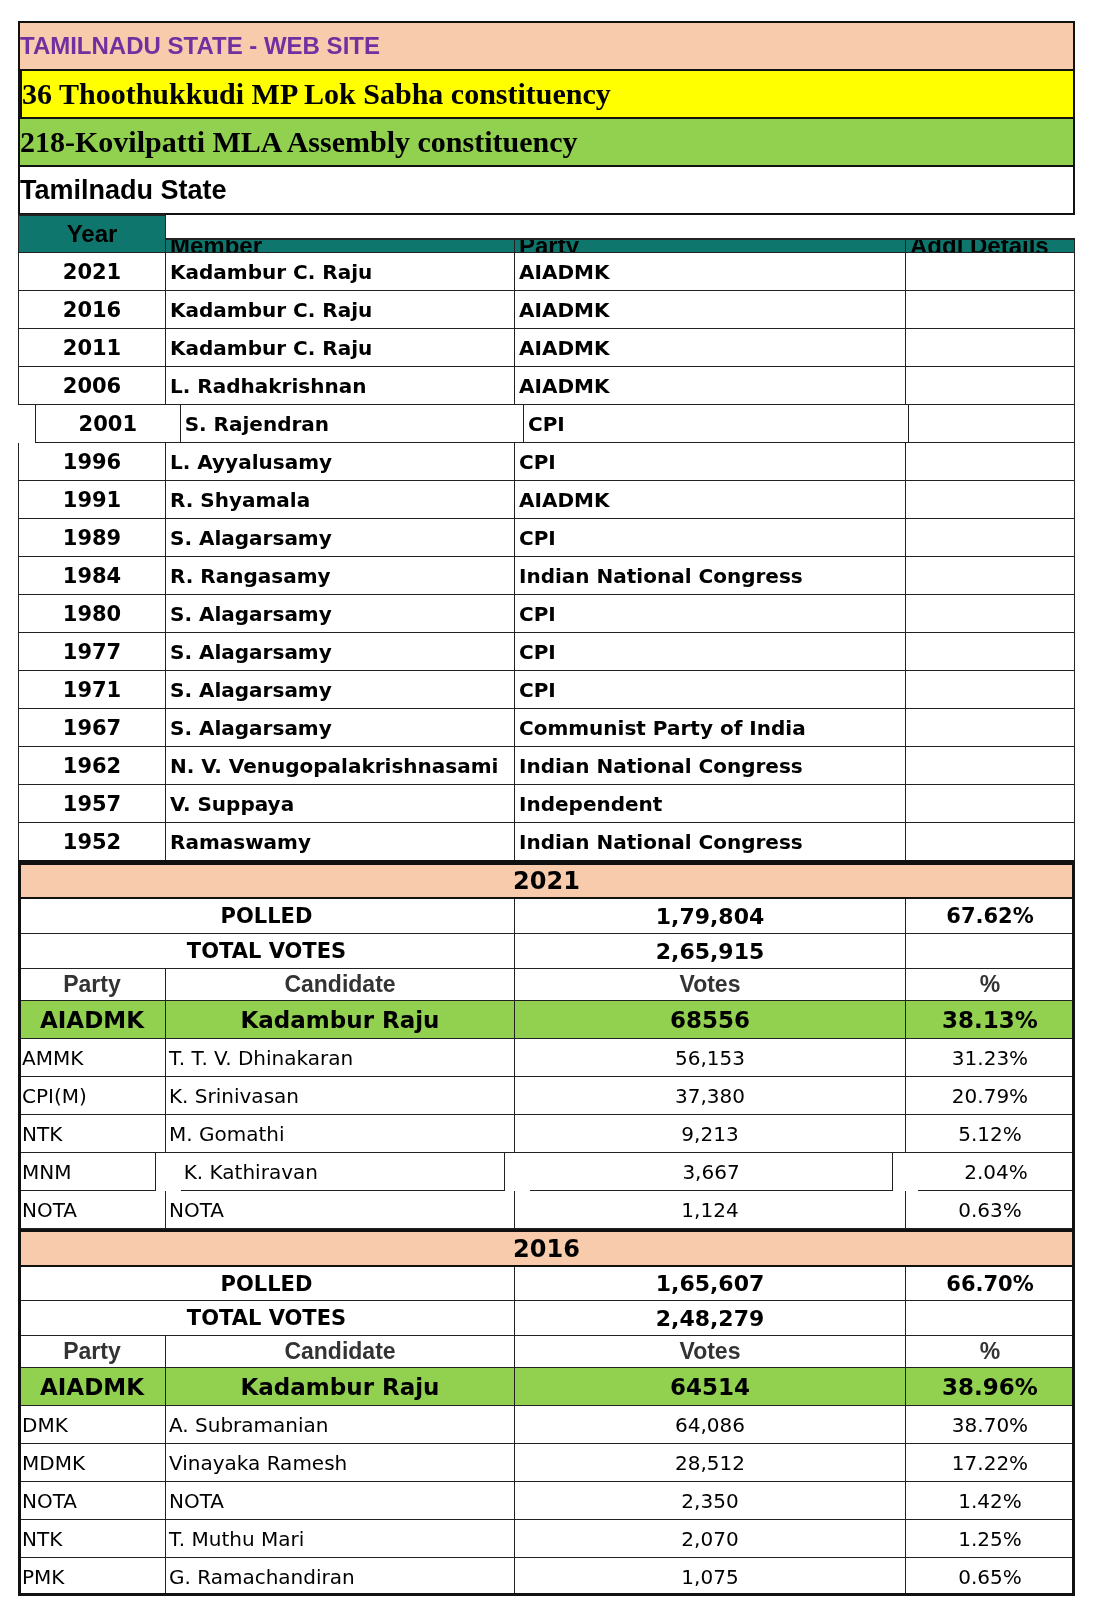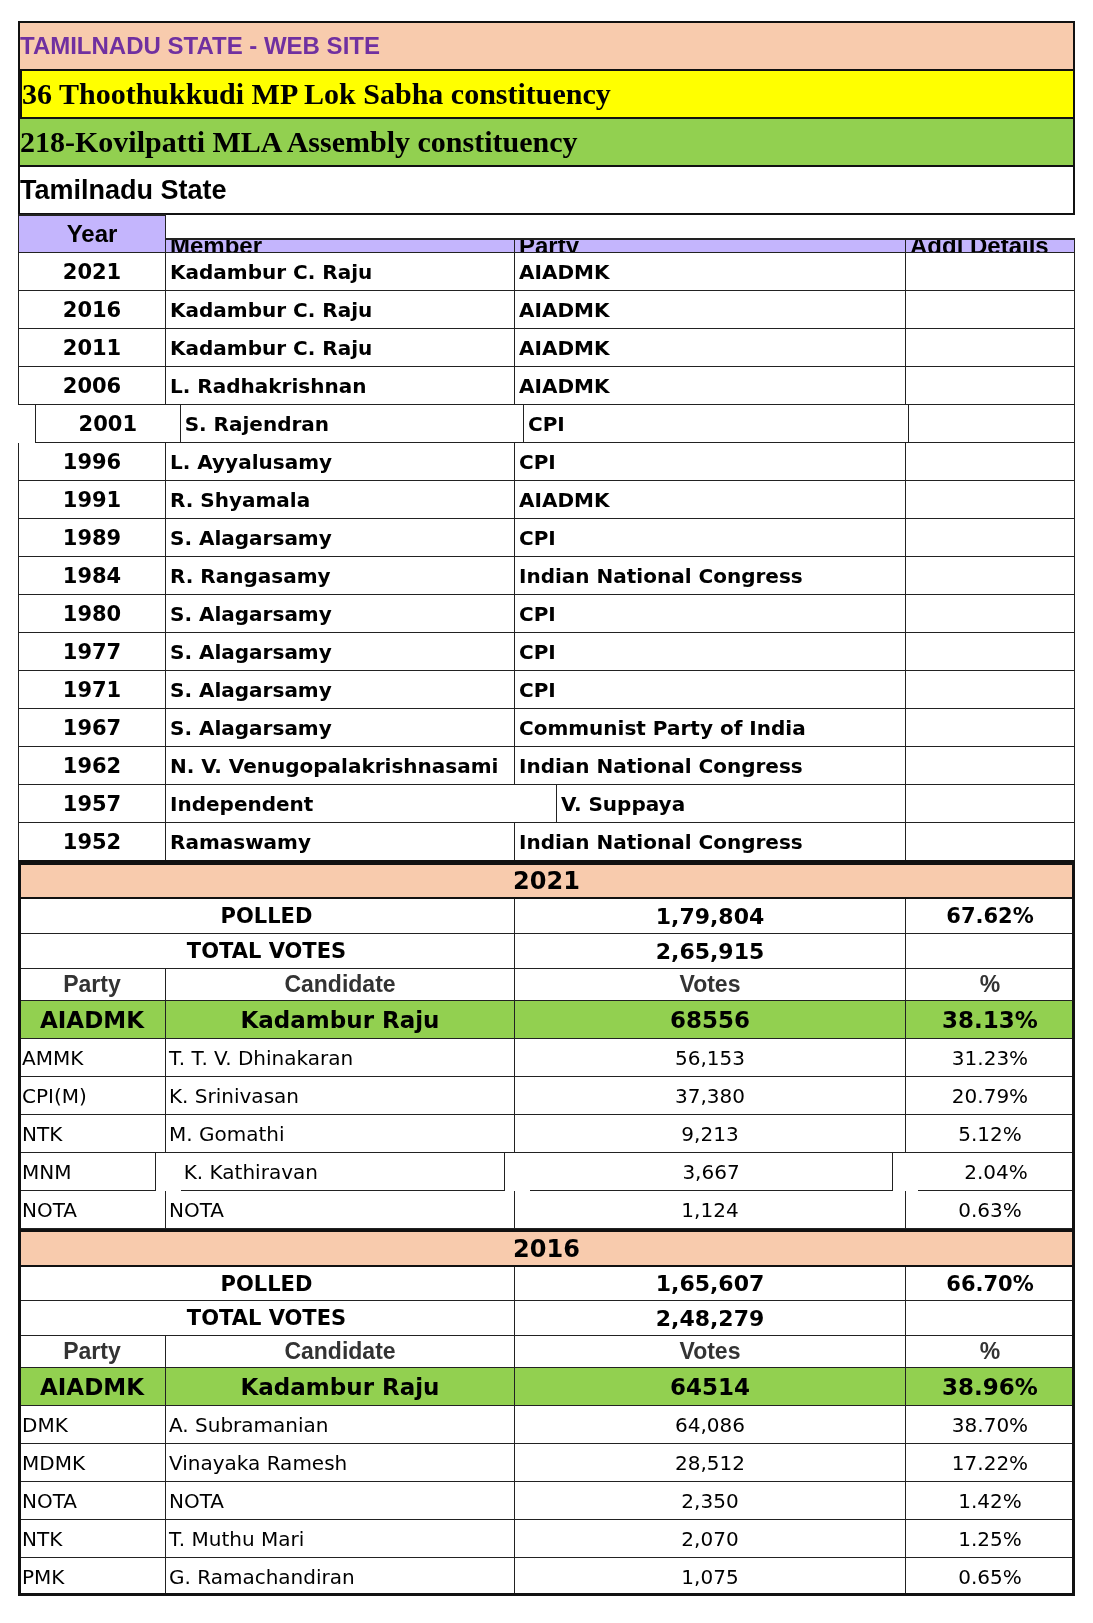--- a/index.html
+++ b/index.html
@@ -13,21 +13,21 @@
   .mp { top:48px; height:50px; background:#FFFF00; font-family:"Liberation Serif","DejaVu Serif", serif;
         font-weight:bold; font-size:30px; border-left-width:4px; }
   .mla { top:96px; height:50px; background:#92D050; font-family:"Liberation Serif","DejaVu Serif", serif;
          font-weight:bold; font-size:30px; }
   .state { top:144px; height:50px; background:#fff; font-weight:bold; font-size:27px; }
   .row { position:absolute; left:0; width:1057px; display:flex; box-sizing:border-box; }
   .cell { box-sizing:border-box; border:1.5px solid #222; border-top:none; display:flex; align-items:center;
           overflow:hidden; white-space:nowrap; }
   .c1 { width:148px; } .c2 { width:349px; } .c3 { width:391px; } .c4 { width:169px; }
   .cell + .cell { border-left:none; }
-  .hdr .cell { background:#c4b5fd; font-weight:bold; font-size:24px; border-top:2px solid #222; }
+  .hdr .cell { background:#0f766e; font-weight:bold; font-size:24px; border-top:2px solid #222; }
   .hdr .c1 { justify-content:center; }
   .hdr .c2, .hdr .c3, .hdr .c4 { padding-left:4px;margin-top:24px; }
   .mrow .cell { font-weight:bold; font-size:21px; font-family:"DejaVu Sans", sans-serif; }
   .mrow .c1 { justify-content:center; }
   .mrow .c2, .mrow .c3 { padding-left:4px; font-size:20px; }
   .yearband { position:absolute; left:0; width:1057px; box-sizing:border-box; background:#F8CBAD;
               border:2px solid #111; border-top-width:3px; display:flex; align-items:center; justify-content:center;
               font-weight:bold; font-size:24px; font-family:"DejaVu Sans", sans-serif; }
   .stat .cell { font-weight:bold; font-size:21px; font-family:"DejaVu Sans", sans-serif; justify-content:center; }
   .stat .cspan { width:497px; }
@@ -144,22 +144,22 @@
         <div class="cell c4"></div>
       </div>
       <div class="row mrow" style="top: 726px; height: 38px;">
         <div class="cell c1">1962</div>
         <div class="cell c2">N. V. Venugopalakrishnasami</div>
         <div class="cell c3">Indian National Congress</div>
         <div class="cell c4"></div>
       </div>
       <div class="row mrow" style="top: 764px; height: 38px;">
         <div class="cell c1">1957</div>
+        <div class="cell c2">V. Suppaya</div>
         <div class="cell c3">Independent</div>
-        <div class="cell c2">V. Suppaya</div>
         <div class="cell c4"></div>
       </div>
       <div class="row mrow" style="top: 802px; height: 38px;">
         <div class="cell c1">1952</div>
         <div class="cell c2">Ramaswamy</div>
         <div class="cell c3">Indian National Congress</div>
         <div class="cell c4"></div>
       </div>
     </div>
 

